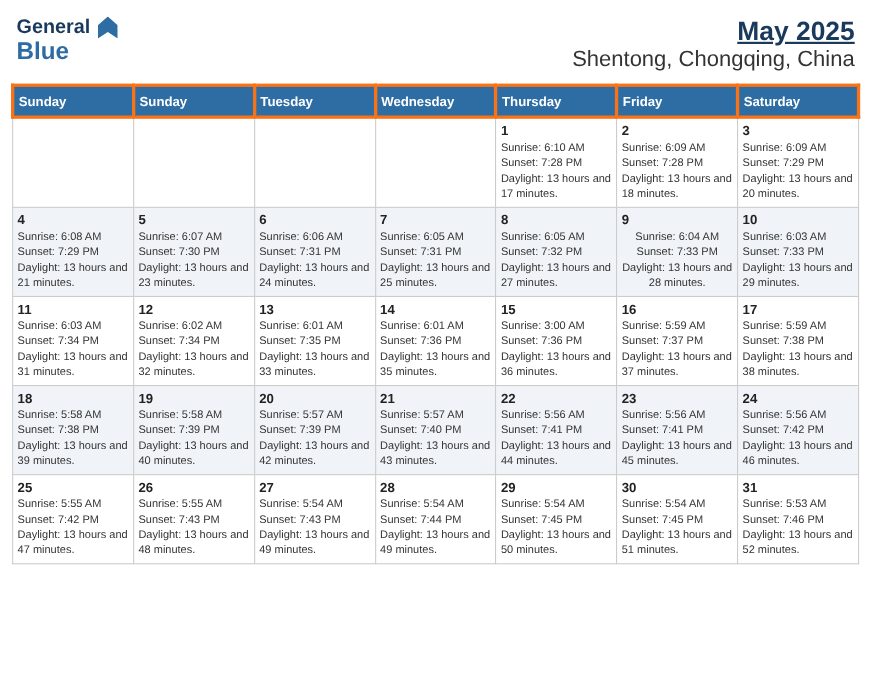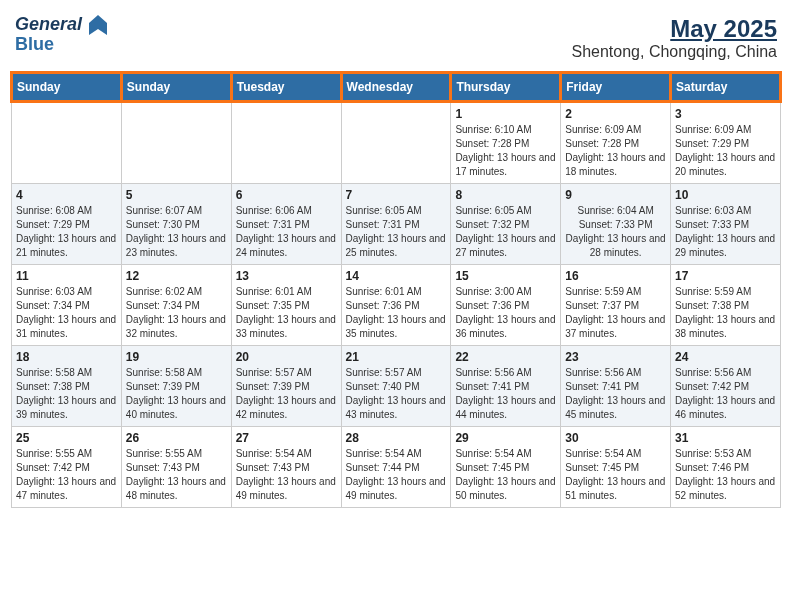--- a/index.html
+++ b/index.html
@@ -24,21 +24,21 @@
     .title-block {
       text-align: right;
     }
     .month-year {
       font-size: 24px;
       font-weight: bold;
       color: #1a3a5c;
       text-decoration: underline;
     }
     .location {
-      font-size: 16px;
+      font-size: 20px;
       color: #333;
       font-weight: normal;
     }
     table {
       width: 100%;
       border-collapse: collapse;
       font-size: 11px;
     }
     thead th {
       background-color: #2e6da4;
@@ -78,29 +78,29 @@
       background: #f0f4f8;
     }
     thead tr th { background: #2e6da4; }
   </style>
 </head>
 <body>
 
 <div class="header">
   <div class="logo">
     <div>
-      <div style="display:flex;align-items:flex-end;font-style:italic;">
+      <div style="display:flex;align-items:flex-end;">
         <div style="font-size:18px;font-weight:bold;color:#1a3a5c;line-height:1.1;">
           <span style="color:#1a3a5c;">General</span>
           <svg width="18" height="20" viewBox="0 0 18 20" style="vertical-align:middle;margin:0 2px;">
             <polygon points="9,0 18,8 18,20 9,14 0,20 0,8" fill="#2e6da4"></polygon>
           </svg>
         </div>
       </div>
-      <div style="font-size:18px;font-weight:bold;color:#2e6da4;line-height:1.1;">Blue</div>
+      <div style="font-size:22px;font-weight:bold;color:#2e6da4;line-height:1.1;">Blue</div>
     </div>
   </div>
   <div class="title-block">
     <div class="month-year">May 2025</div>
     <div class="location">Shentong, Chongqing, China</div>
   </div>
 </div>
 
 <table>
   <thead>

